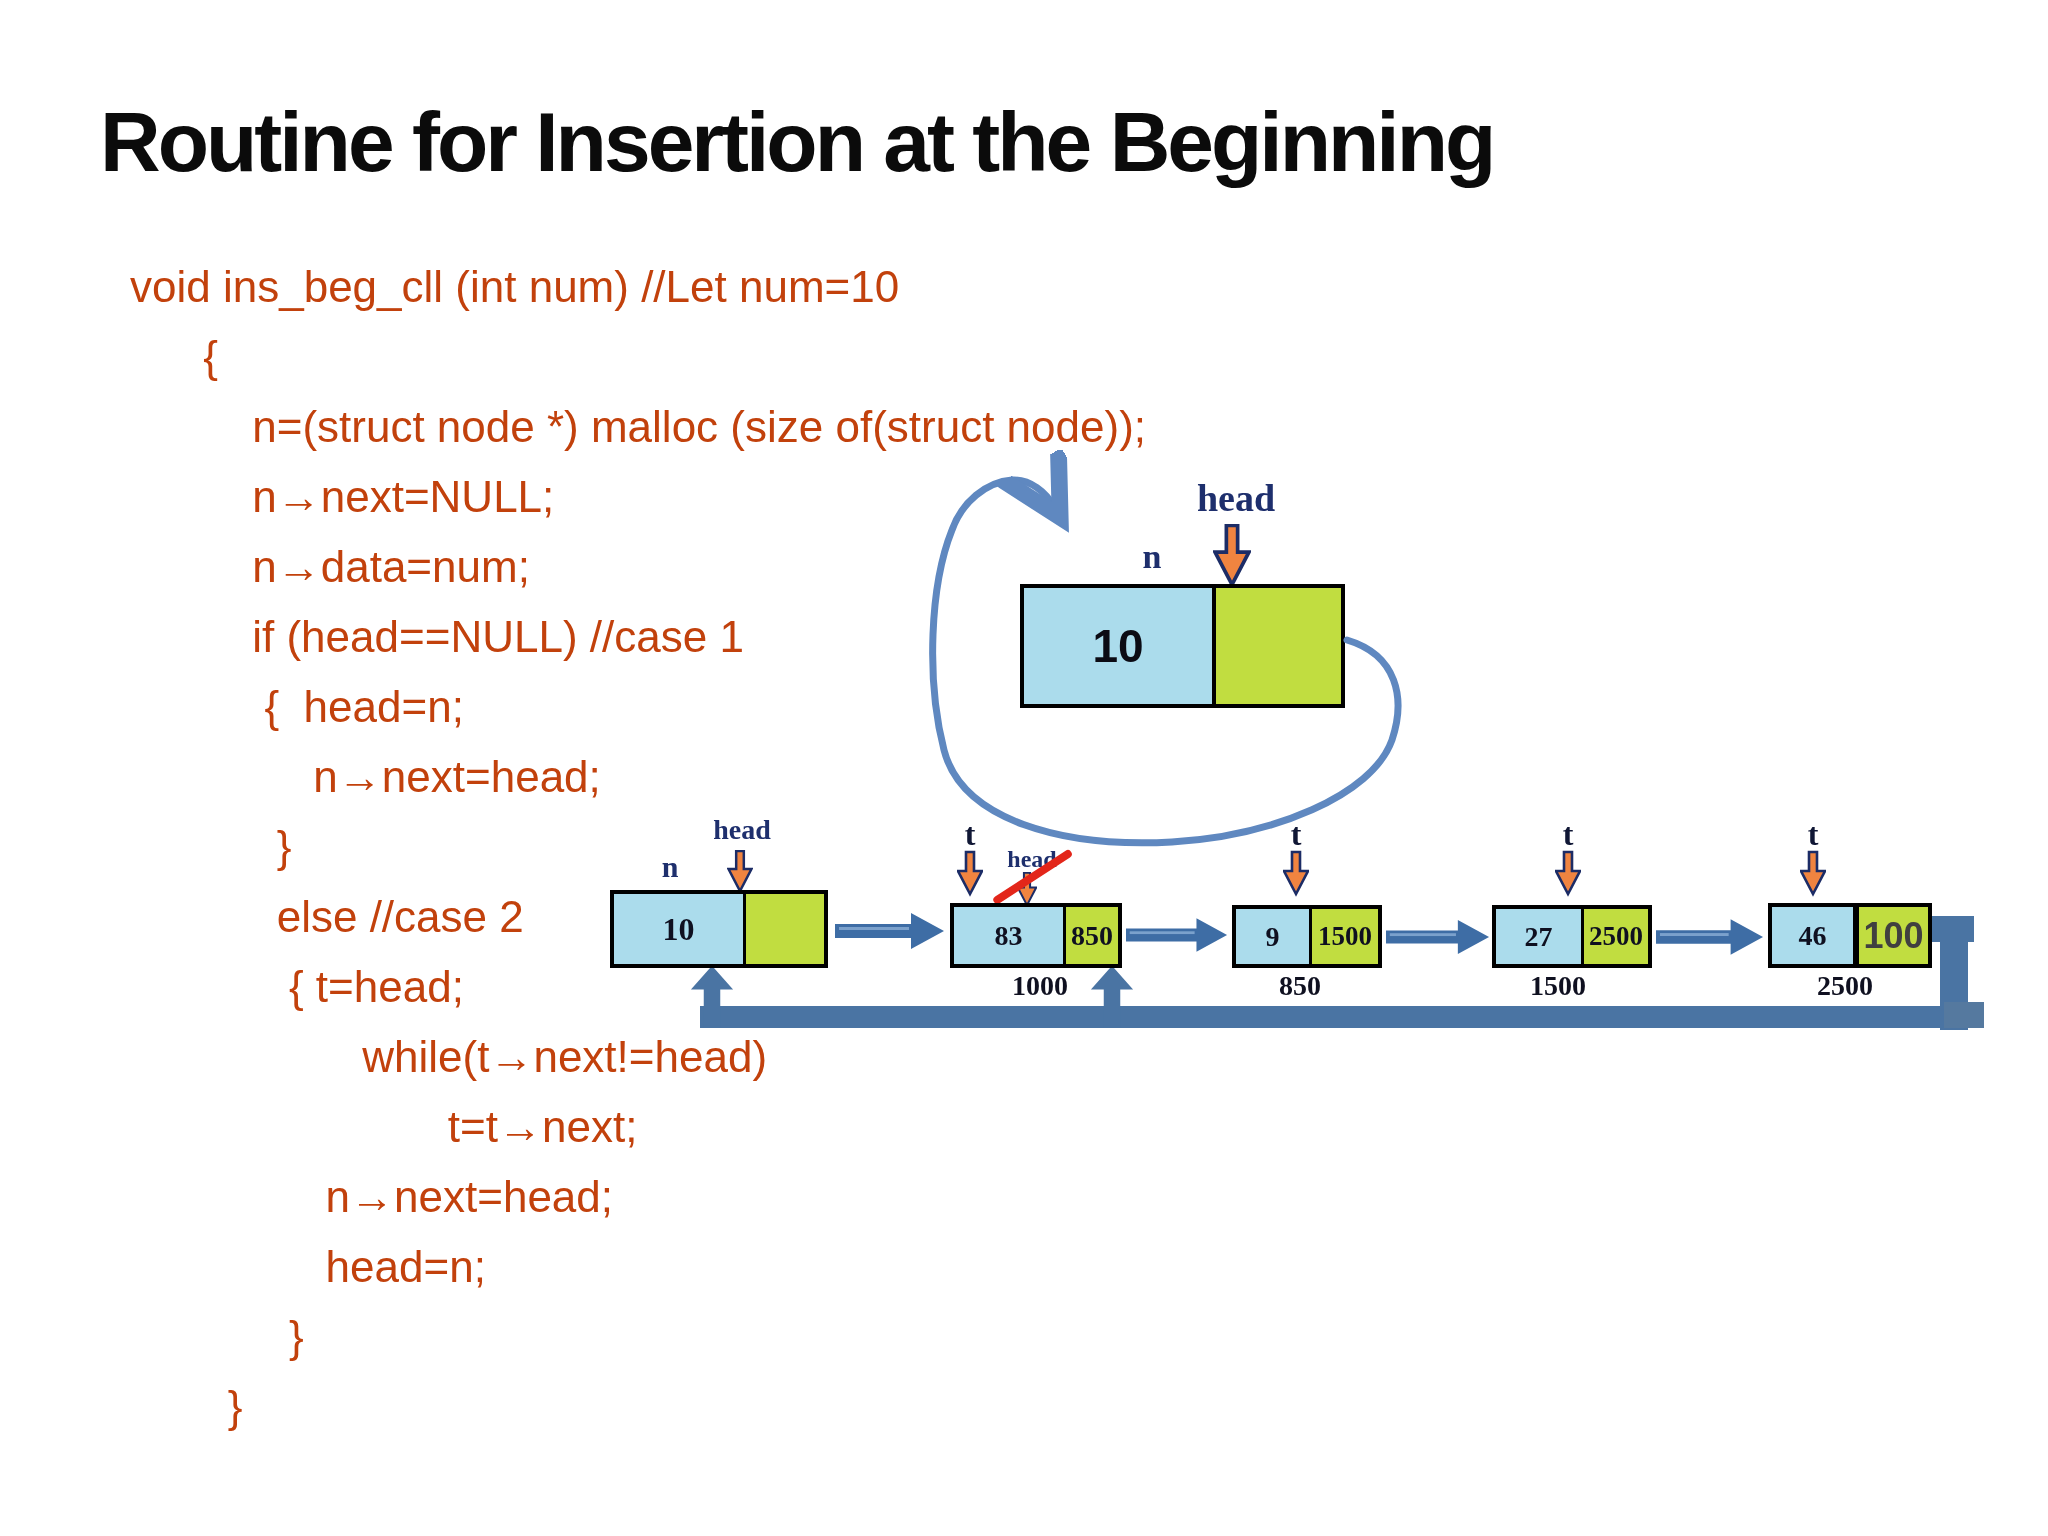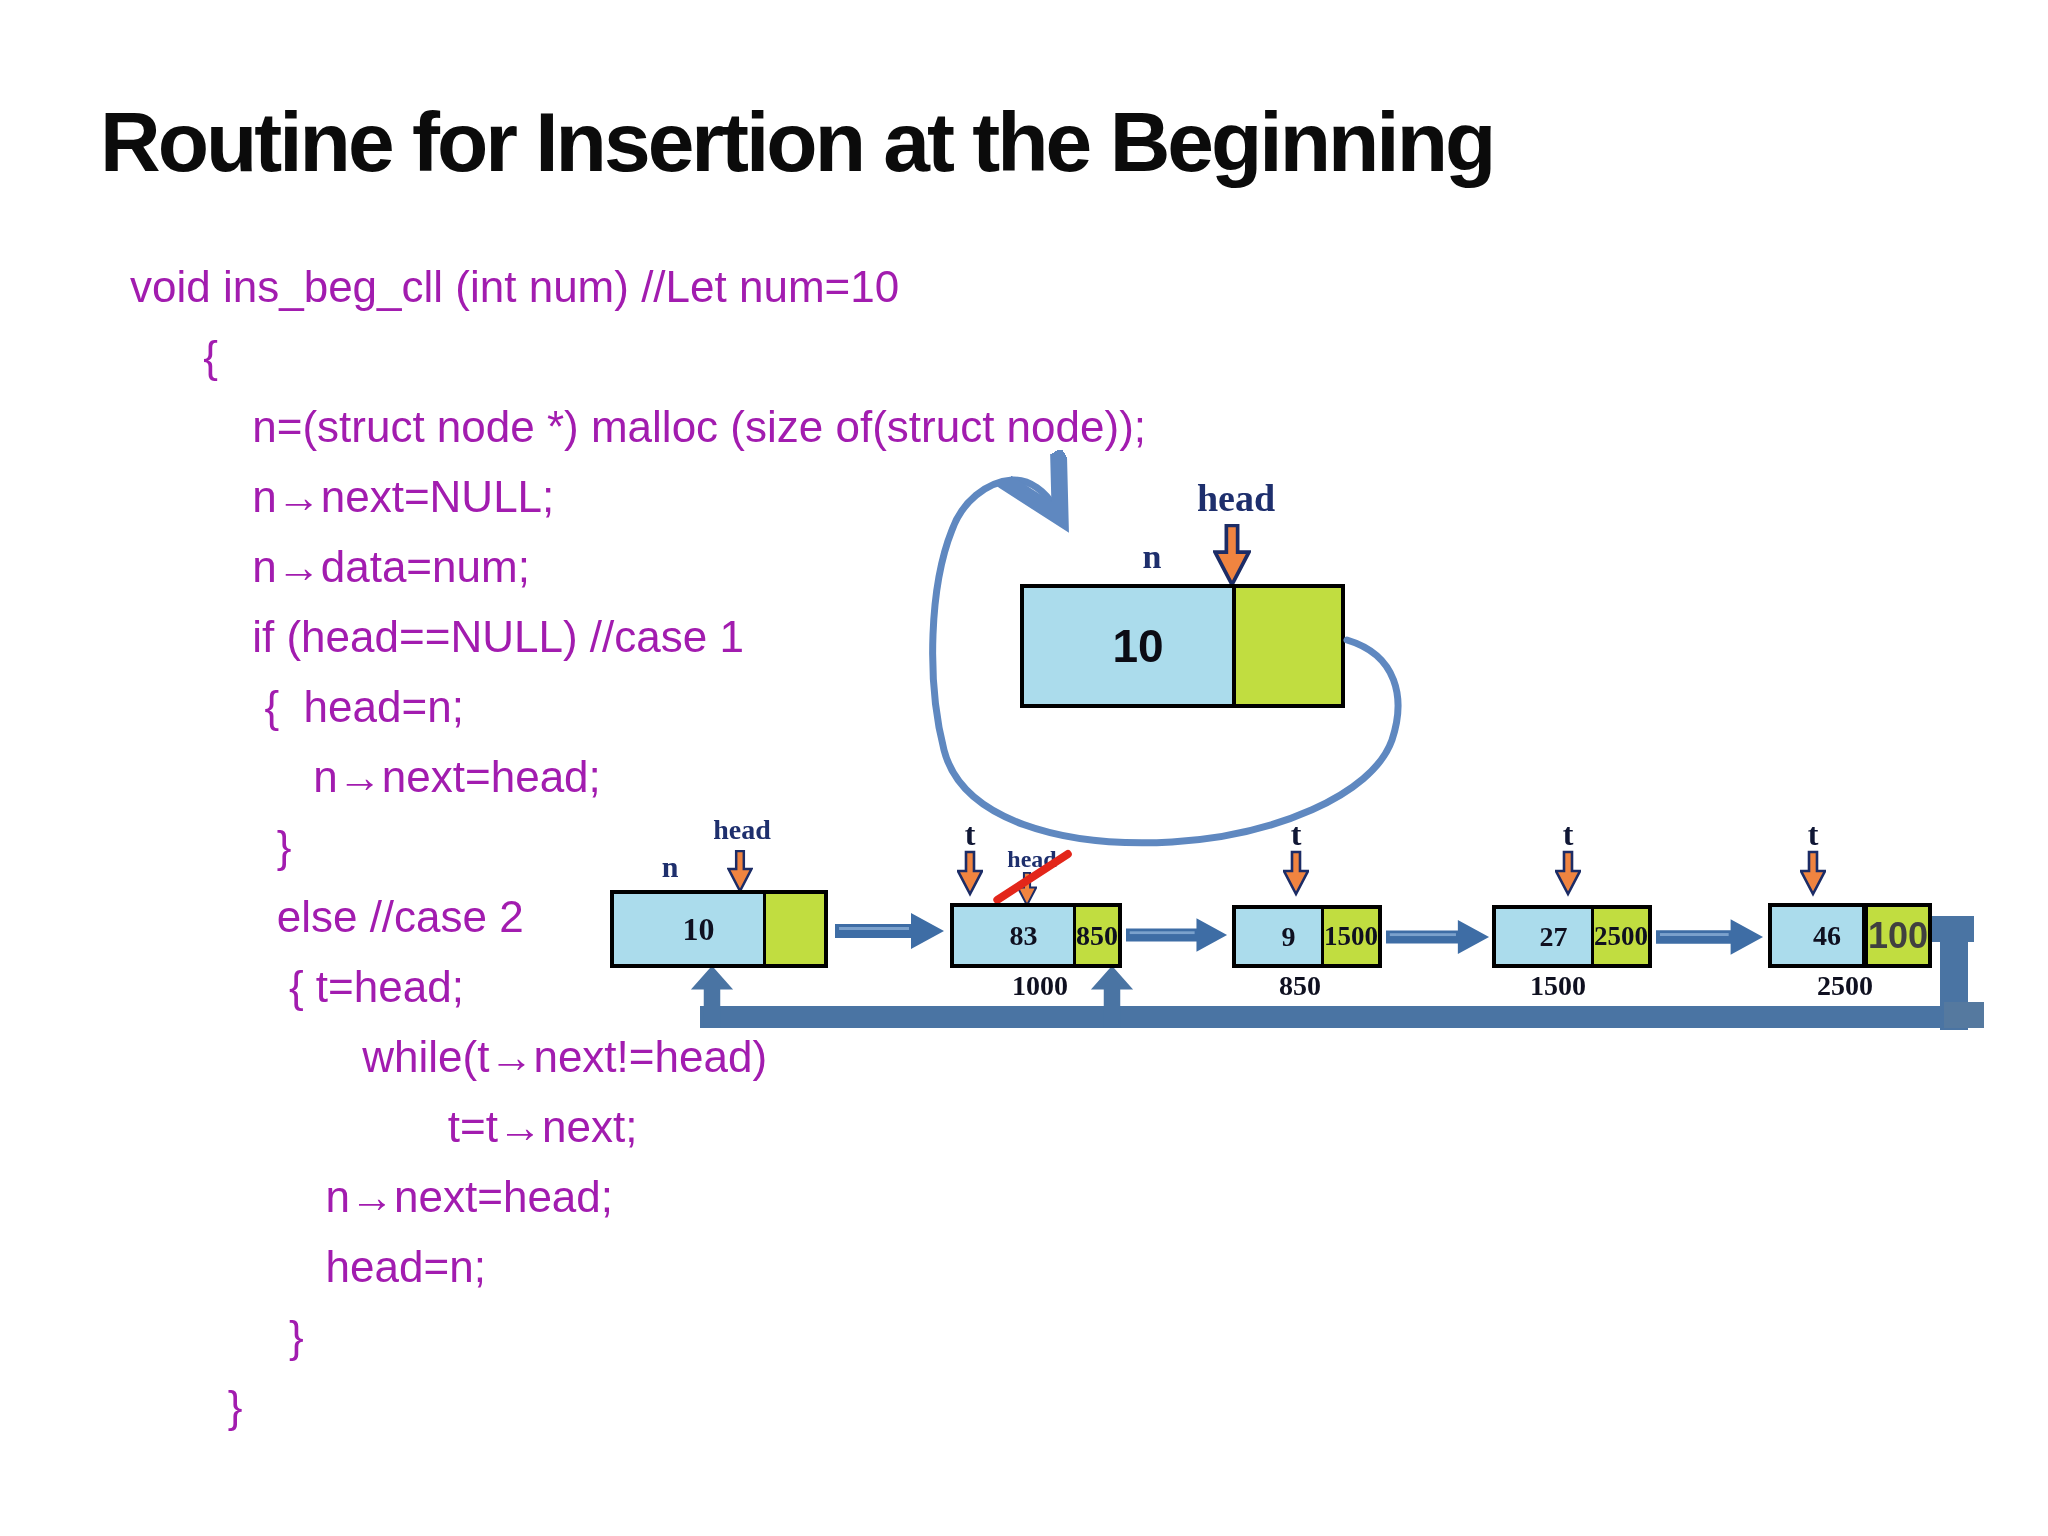--- a/index.html
+++ b/index.html
@@ -3,24 +3,24 @@
 <meta charset="utf-8">
 <style>
   html,body{margin:0;padding:0;background:#ffffff;}
   #slide{position:relative;width:2048px;height:1536px;background:#ffffff;overflow:hidden;
          font-family:"Liberation Sans",sans-serif;}
 
   .title{position:absolute;left:100px;top:94px;font-size:84px;font-weight:700;
          letter-spacing:-3px;color:#0b0b0b;white-space:nowrap;}
 
   .code{position:absolute;left:130px;top:252px;}
-  .code-line{white-space:pre;font-size:44px;line-height:70px;color:#a21caf;}
+  .code-line{white-space:pre;font-size:44px;line-height:70px;color:#c2410c;}
 
   
-  .node{position:absolute;display:flex;border:4px solid #000;box-sizing:border-box;background:#abdcec;padding-left:20px;}
+  .node{position:absolute;display:flex;border:4px solid #000;box-sizing:border-box;background:#abdcec;}
   .node .cell{display:flex;align-items:center;justify-content:center;box-sizing:border-box;}
   .cell.data{background:#abdcec;border-right:3px solid #000;}
   .cell.next{background:#c1dd40;}
   .xcell{background-image:
       linear-gradient(to bottom right, transparent calc(50% - 2px), #000 calc(50% - 2px), #000 calc(50% + 2px), transparent calc(50% + 2px)),
       linear-gradient(to bottom left,  transparent calc(50% - 2px), #000 calc(50% - 2px), #000 calc(50% + 2px), transparent calc(50% + 2px));
       background-color:#c1dd40;}
 
   .seriflbl{position:absolute;font-family:"Liberation Serif",serif;font-weight:700;
             color:#1e2f6d;transform:translateX(-50%);white-space:nowrap;}

